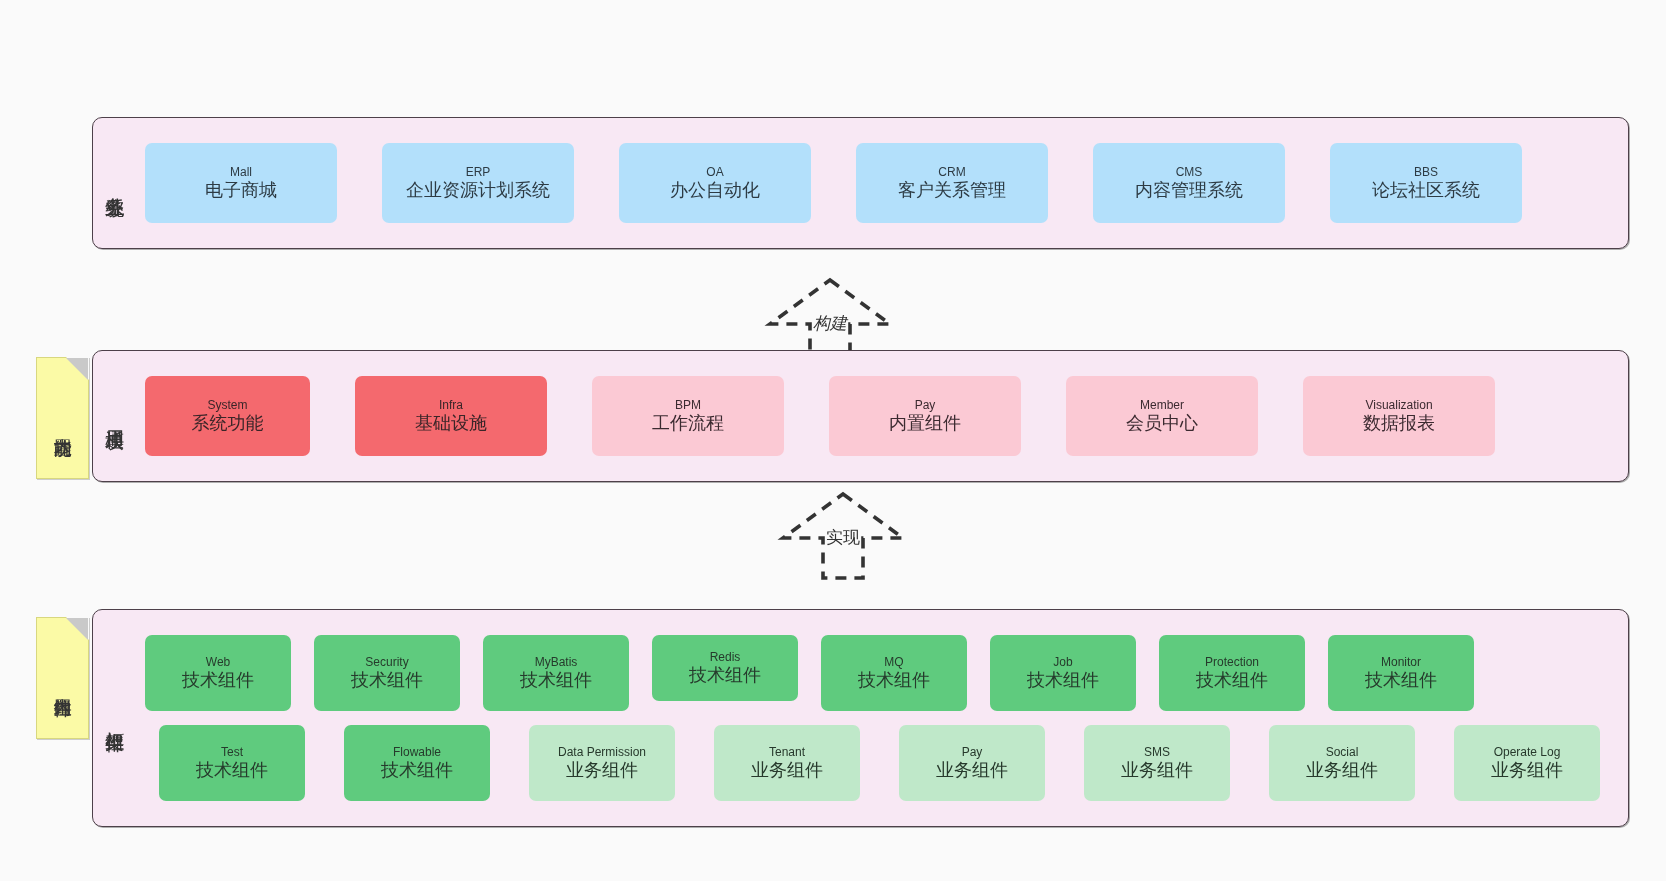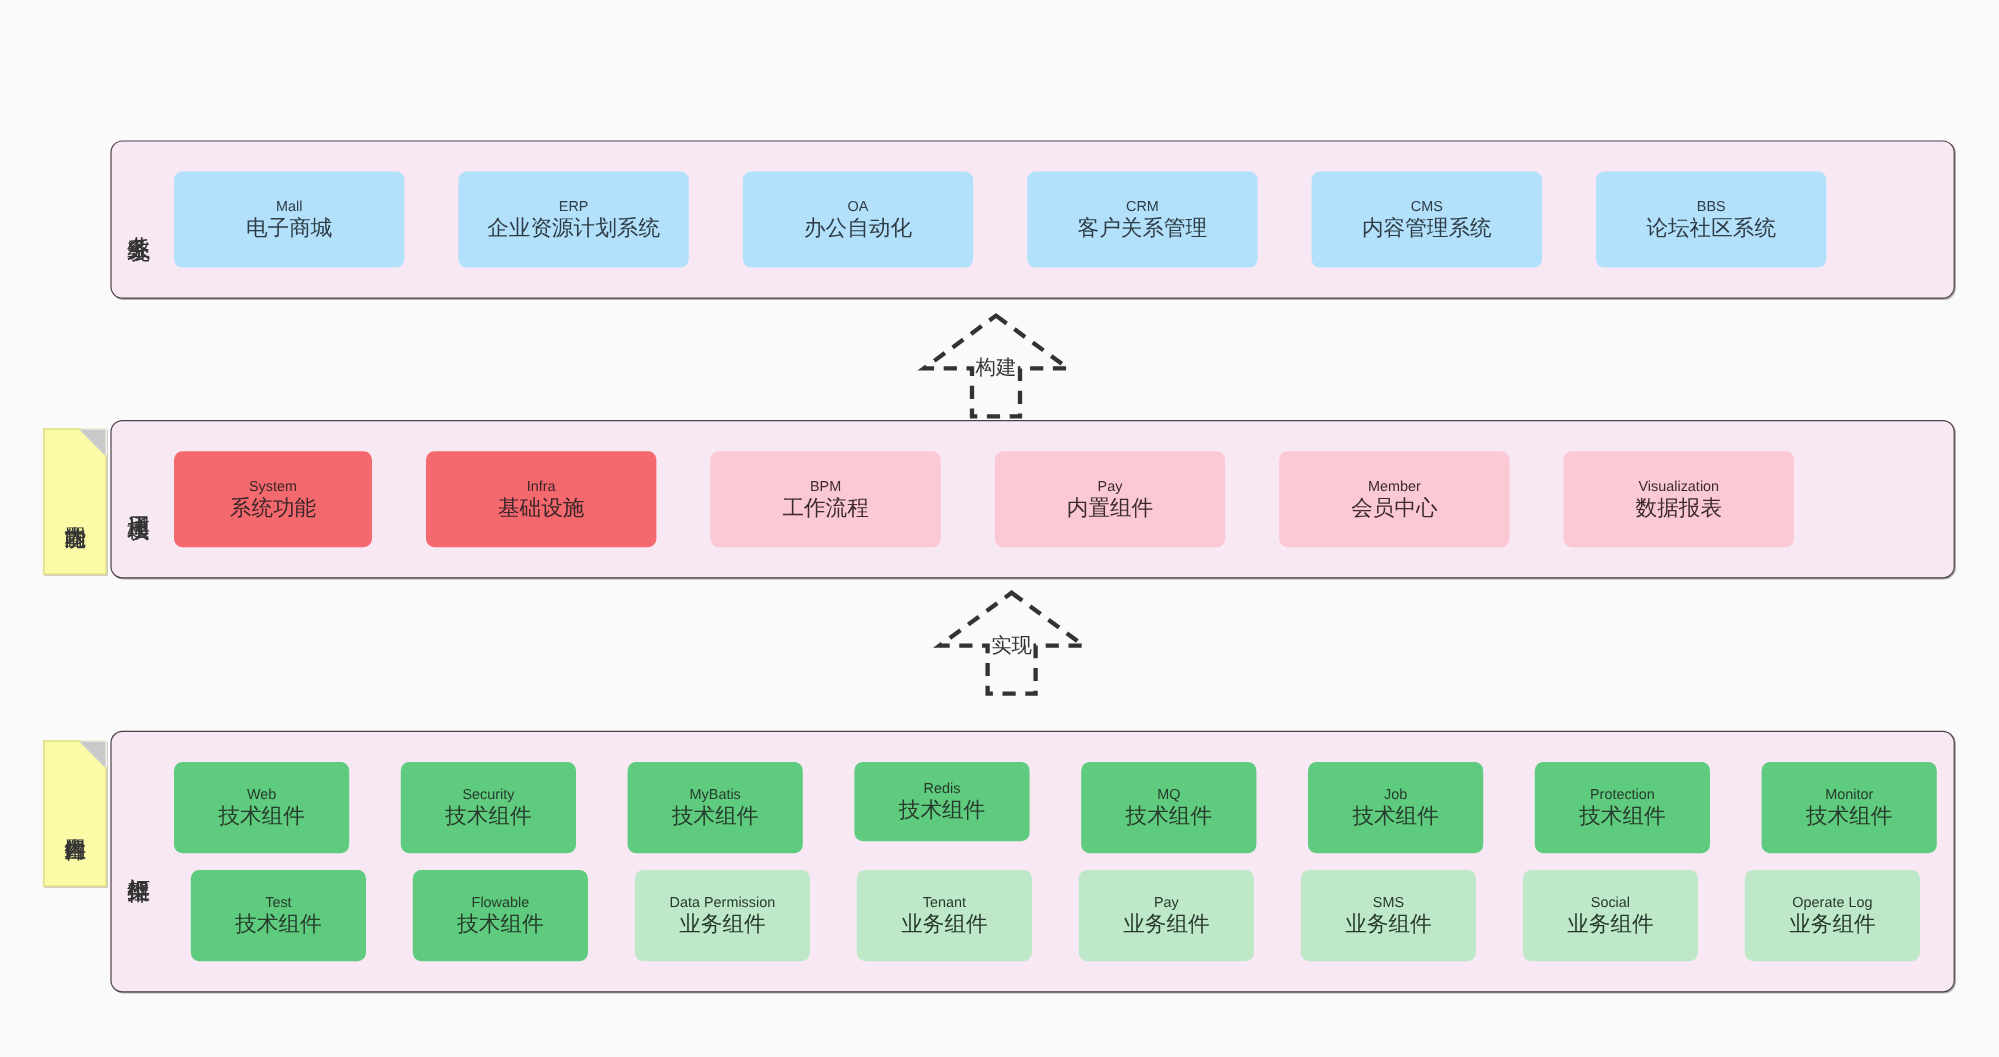--- a/index.html
+++ b/index.html
@@ -177,21 +177,21 @@
             <div class="cn">内容管理系统</div>
           </div>
           <div class="card blue" style="width: 192px; height: 80px;">
             <div class="en">BBS</div>
             <div class="cn">论坛社区系统</div>
           </div>
         </div>
     </div>
   </div>
 
-  <div class="arrow" style="left:762px; top:259px; width:136px; height:92px;">
+  <div class="arrow" style="left:762px; top:276px; width:136px; height:92px;font-style:italic;">
     <svg width="136" height="92" viewBox="0 0 136 92" aria-hidden="true">
       <path d="M68 4 L128 48 L88 48 L88 88 L48 88 L48 48 L8 48 Z" fill="#fafafa" stroke="#333333" stroke-width="3.6" stroke-dasharray="11 8" stroke-linejoin="miter"></path>
     </svg>
     <div class="arrow-label" style="top:36px;">构建</div>
   </div>
 
   <div class="note" id="note-common" style="left:36px; top:357px; width:53px; height:122px;">
     <span class="fold-bg"></span>
     <span class="fold"></span>
     <span class="note-text">内置功能</span>
@@ -238,21 +238,21 @@
 
   <div class="note" id="note-framework" style="left:36px; top:617px; width:53px; height:122px;">
     <span class="fold-bg"></span>
     <span class="fold"></span>
     <span class="note-text">内置组件</span>
   </div>
 
   <div class="layer" id="layer-framework" style="left:92px; top:609px; width:1537px; height:218px;">
     <div class="layer-title">框架组件</div>
     <div class="layer-body">
-      <div class="row" id="row-framework-1" style="gap: 37px; justify-content: space-between; padding-left: 8px;">
+      <div class="row" id="row-framework-1" style="gap: 23px; justify-content: flex-start; padding-left: 8px;">
           <div class="card green" style="width: 146px; height: 76px;">
             <div class="en">Web</div>
             <div class="cn">技术组件</div>
           </div>
           <div class="card green" style="width: 146px; height: 76px;">
             <div class="en">Security</div>
             <div class="cn">技术组件</div>
           </div>
           <div class="card green" style="width: 146px; height: 76px;">
             <div class="en">MyBatis</div>

